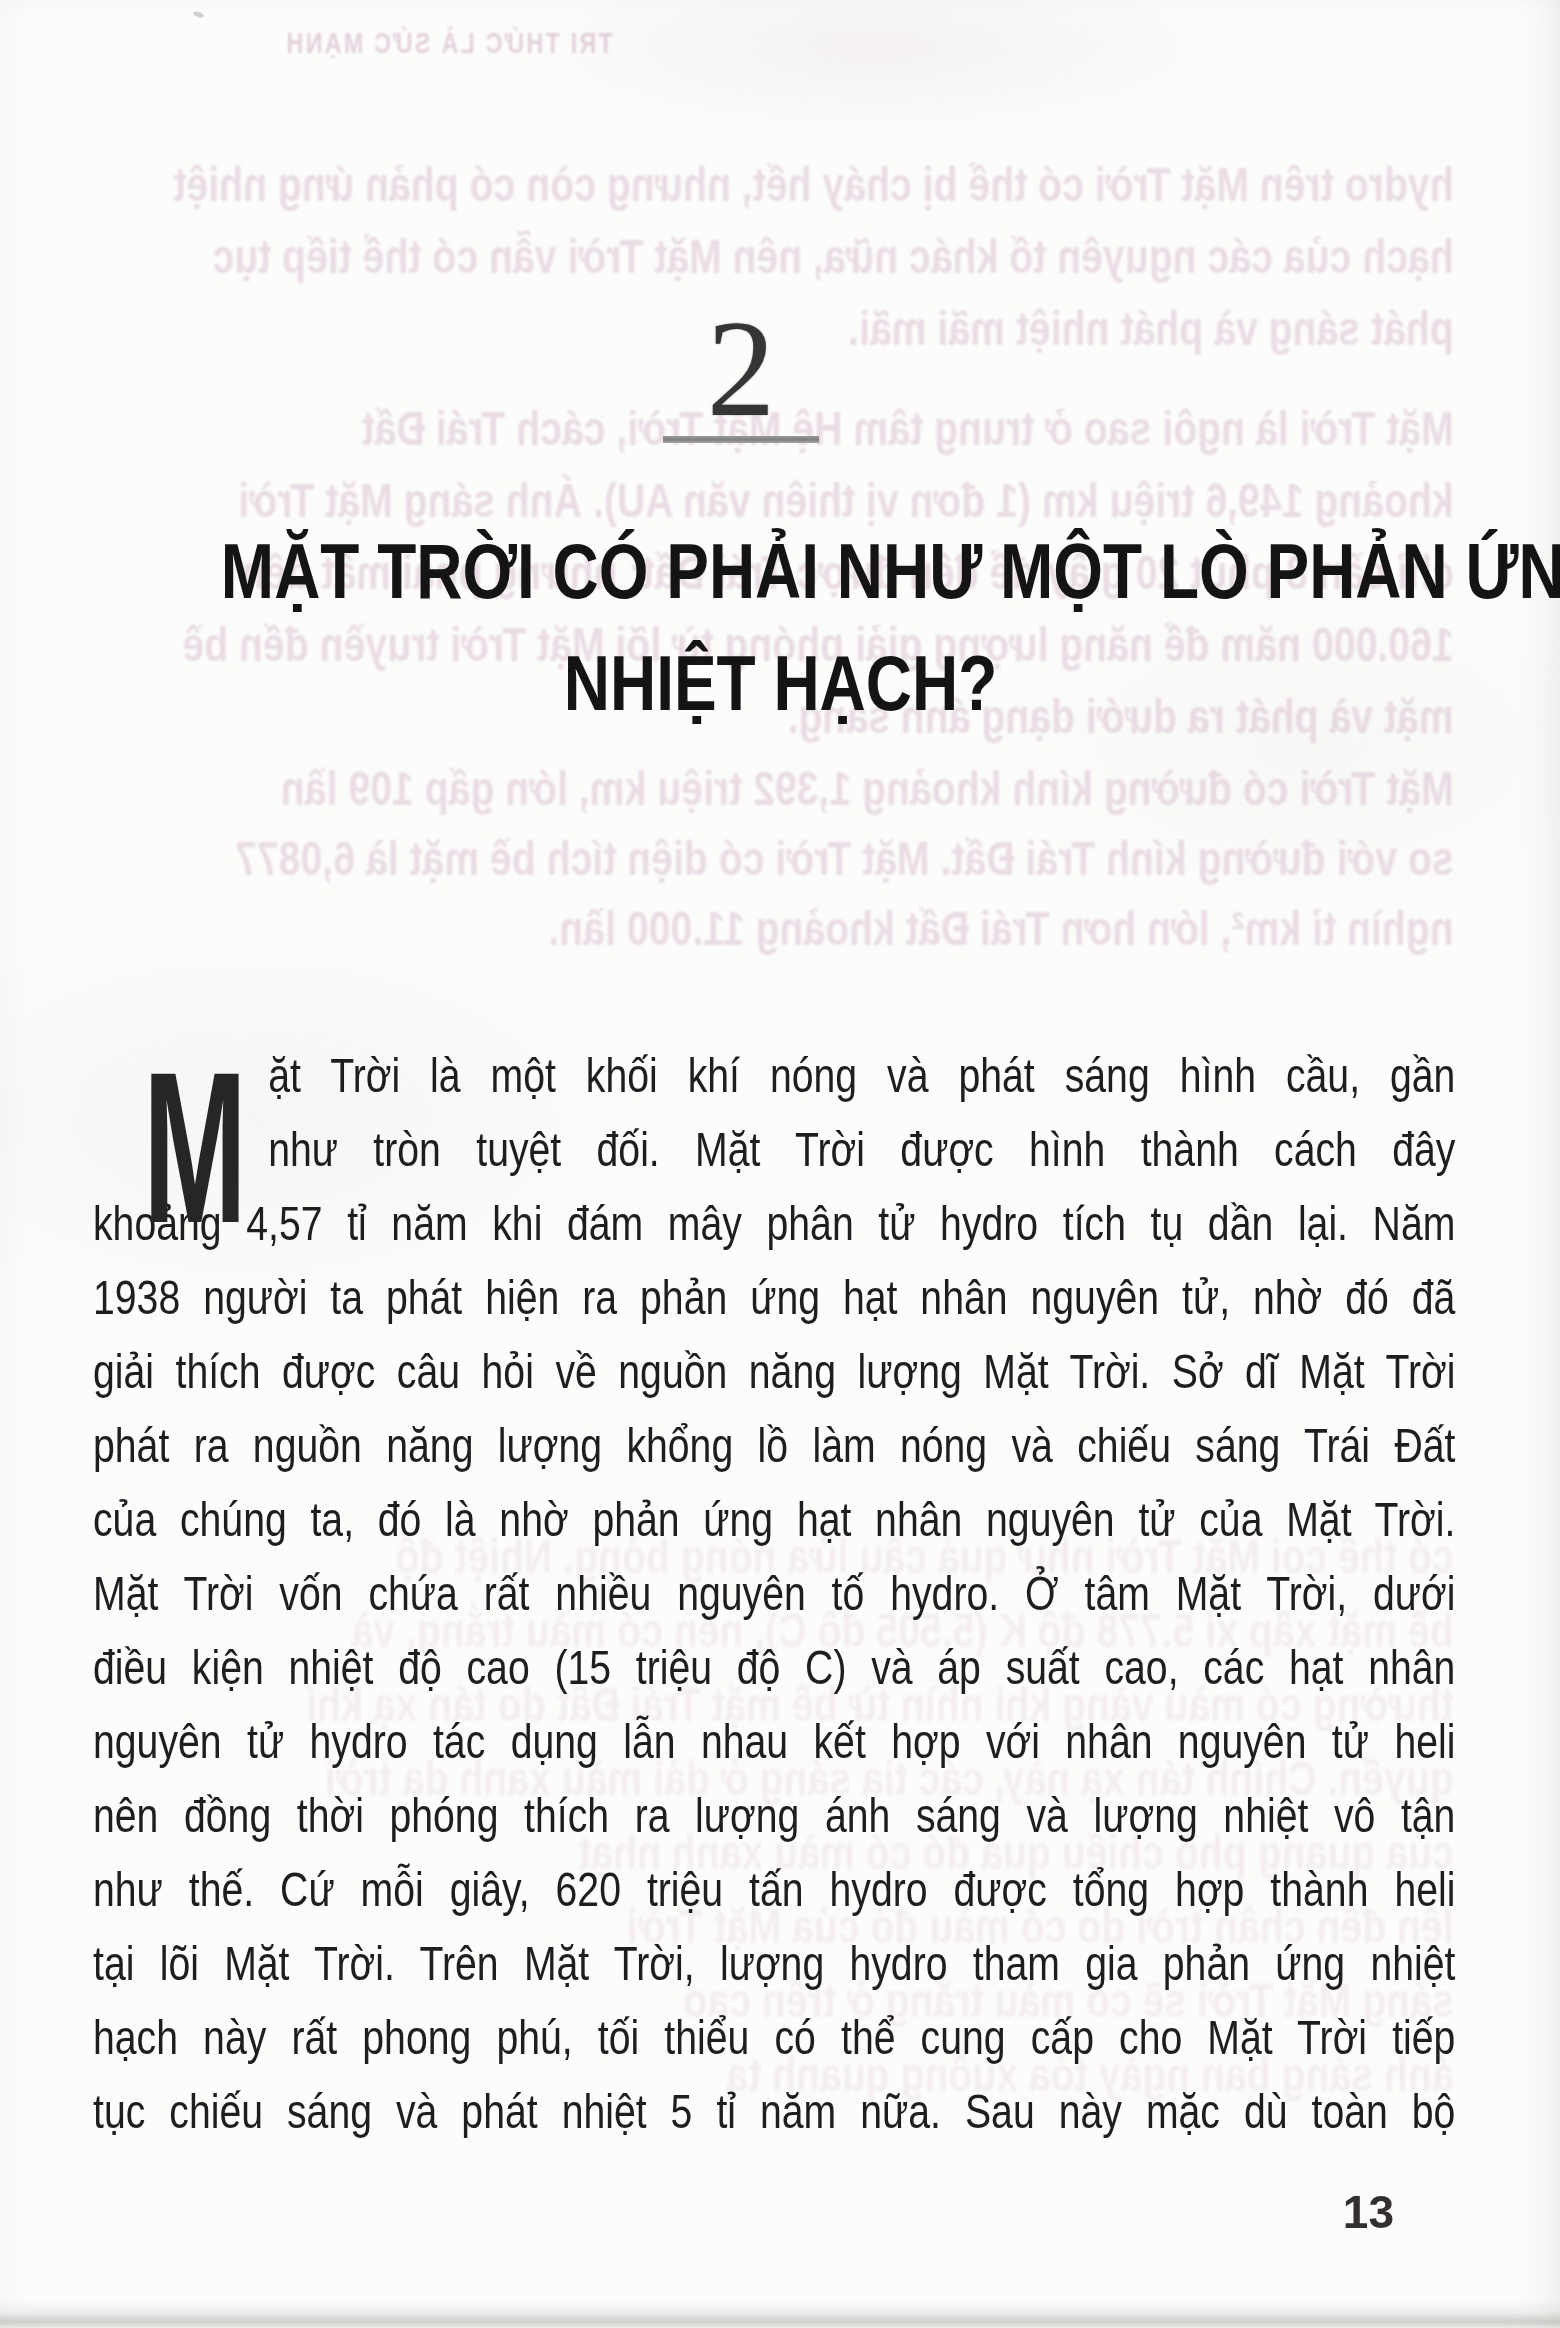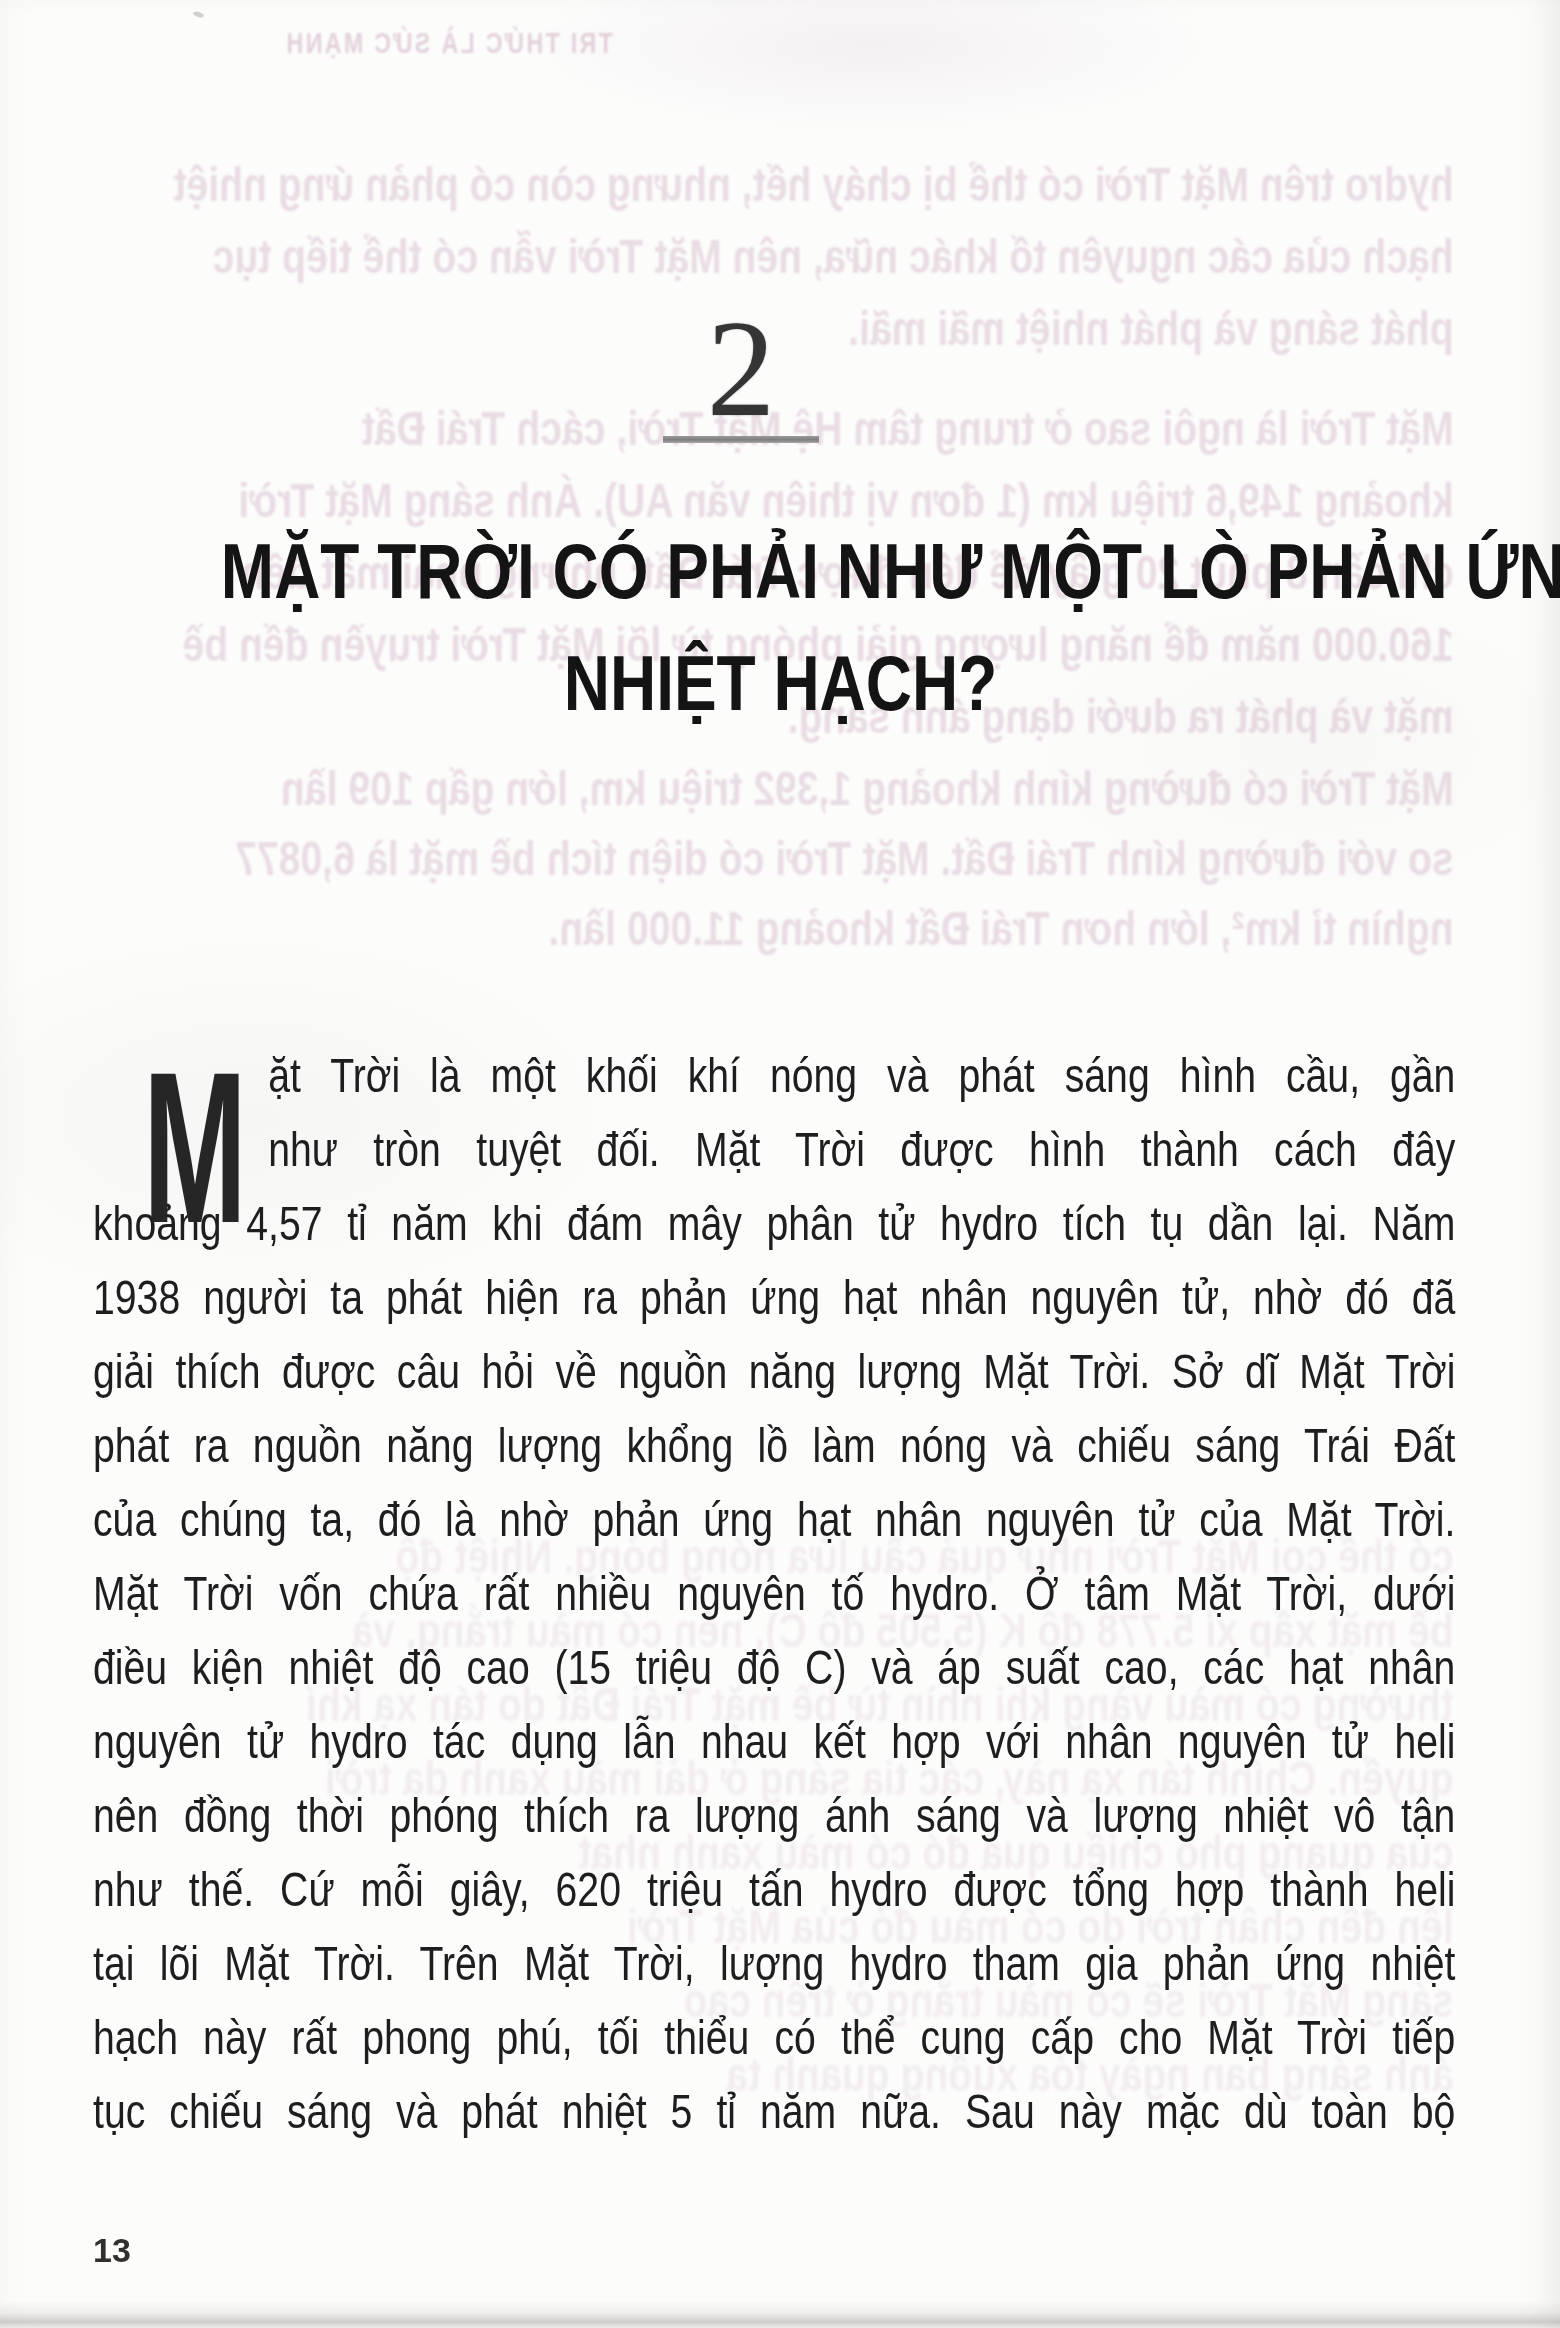--- a/index.html
+++ b/index.html
@@ -116,25 +116,24 @@
     text-align: justify;
     text-align-last: justify;
     white-space: nowrap;
     height: 74px;
   }
   .body-line.indent { padding-left: 219px; }
 
   
   .page-number {
     position: absolute; left: 93px; top: 2185px; width: 1301px;
-    text-align: left;
-    font-size: 34px; font-weight: bold;
+    text-align: right;
+    font-size: 46px; font-weight: bold;
     color: #332f2e;
     z-index: 2;
-    margin-top: 46px;
   }
   .edge-shadow {
     position: absolute; left: 0; right: 0; bottom: 0; height: 29px;
     background: linear-gradient(to bottom,
       rgba(137,130,122,0) 0%,
       rgba(137,130,122,0.10) 42%,
       rgba(110,104,98,0.30) 76%,
       rgba(137,130,122,0.06) 100%);
     z-index: 4;
   }

